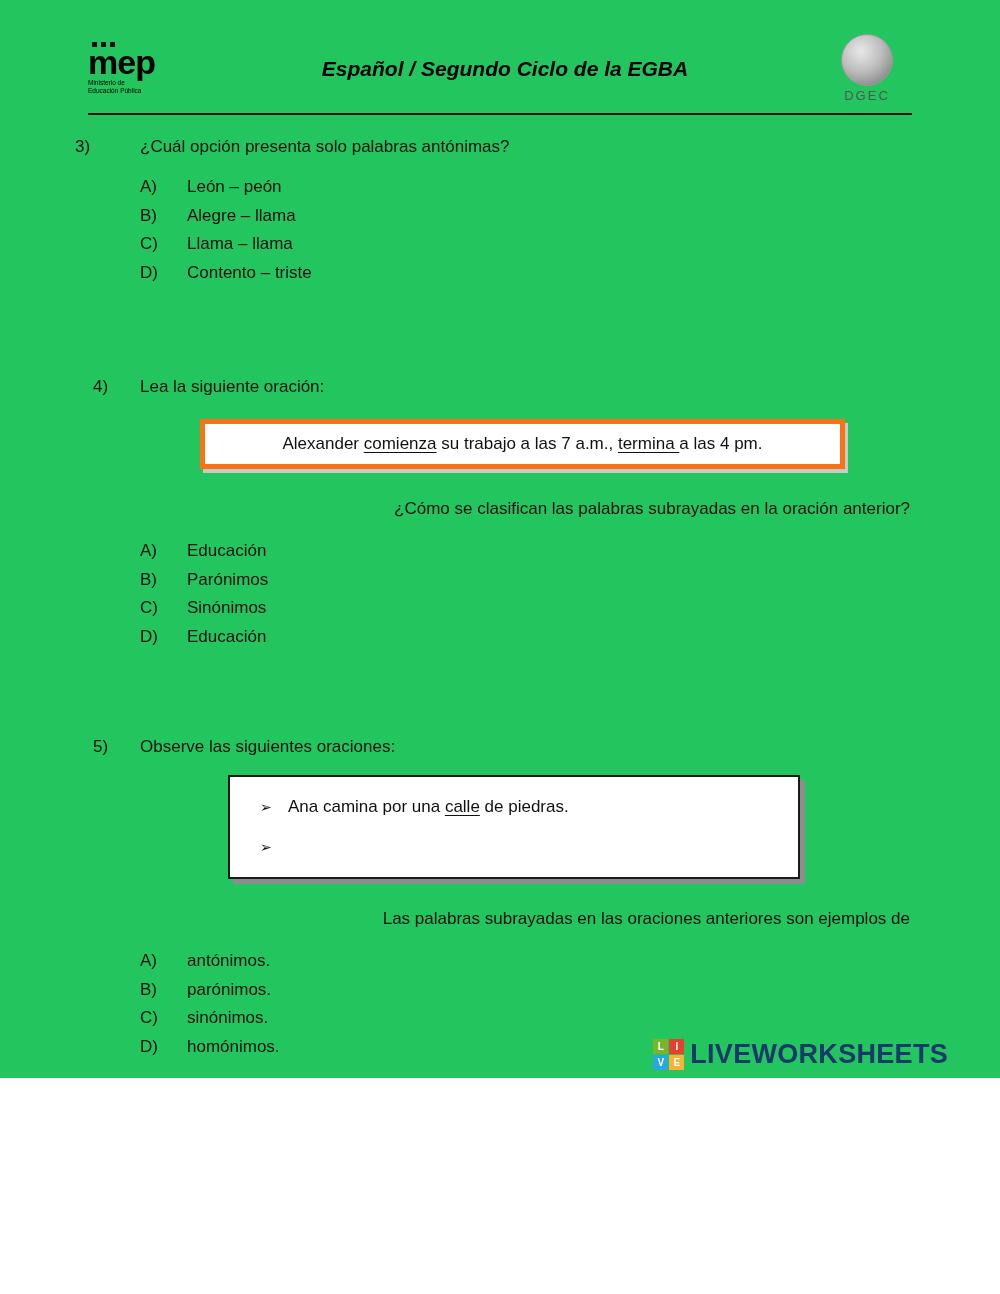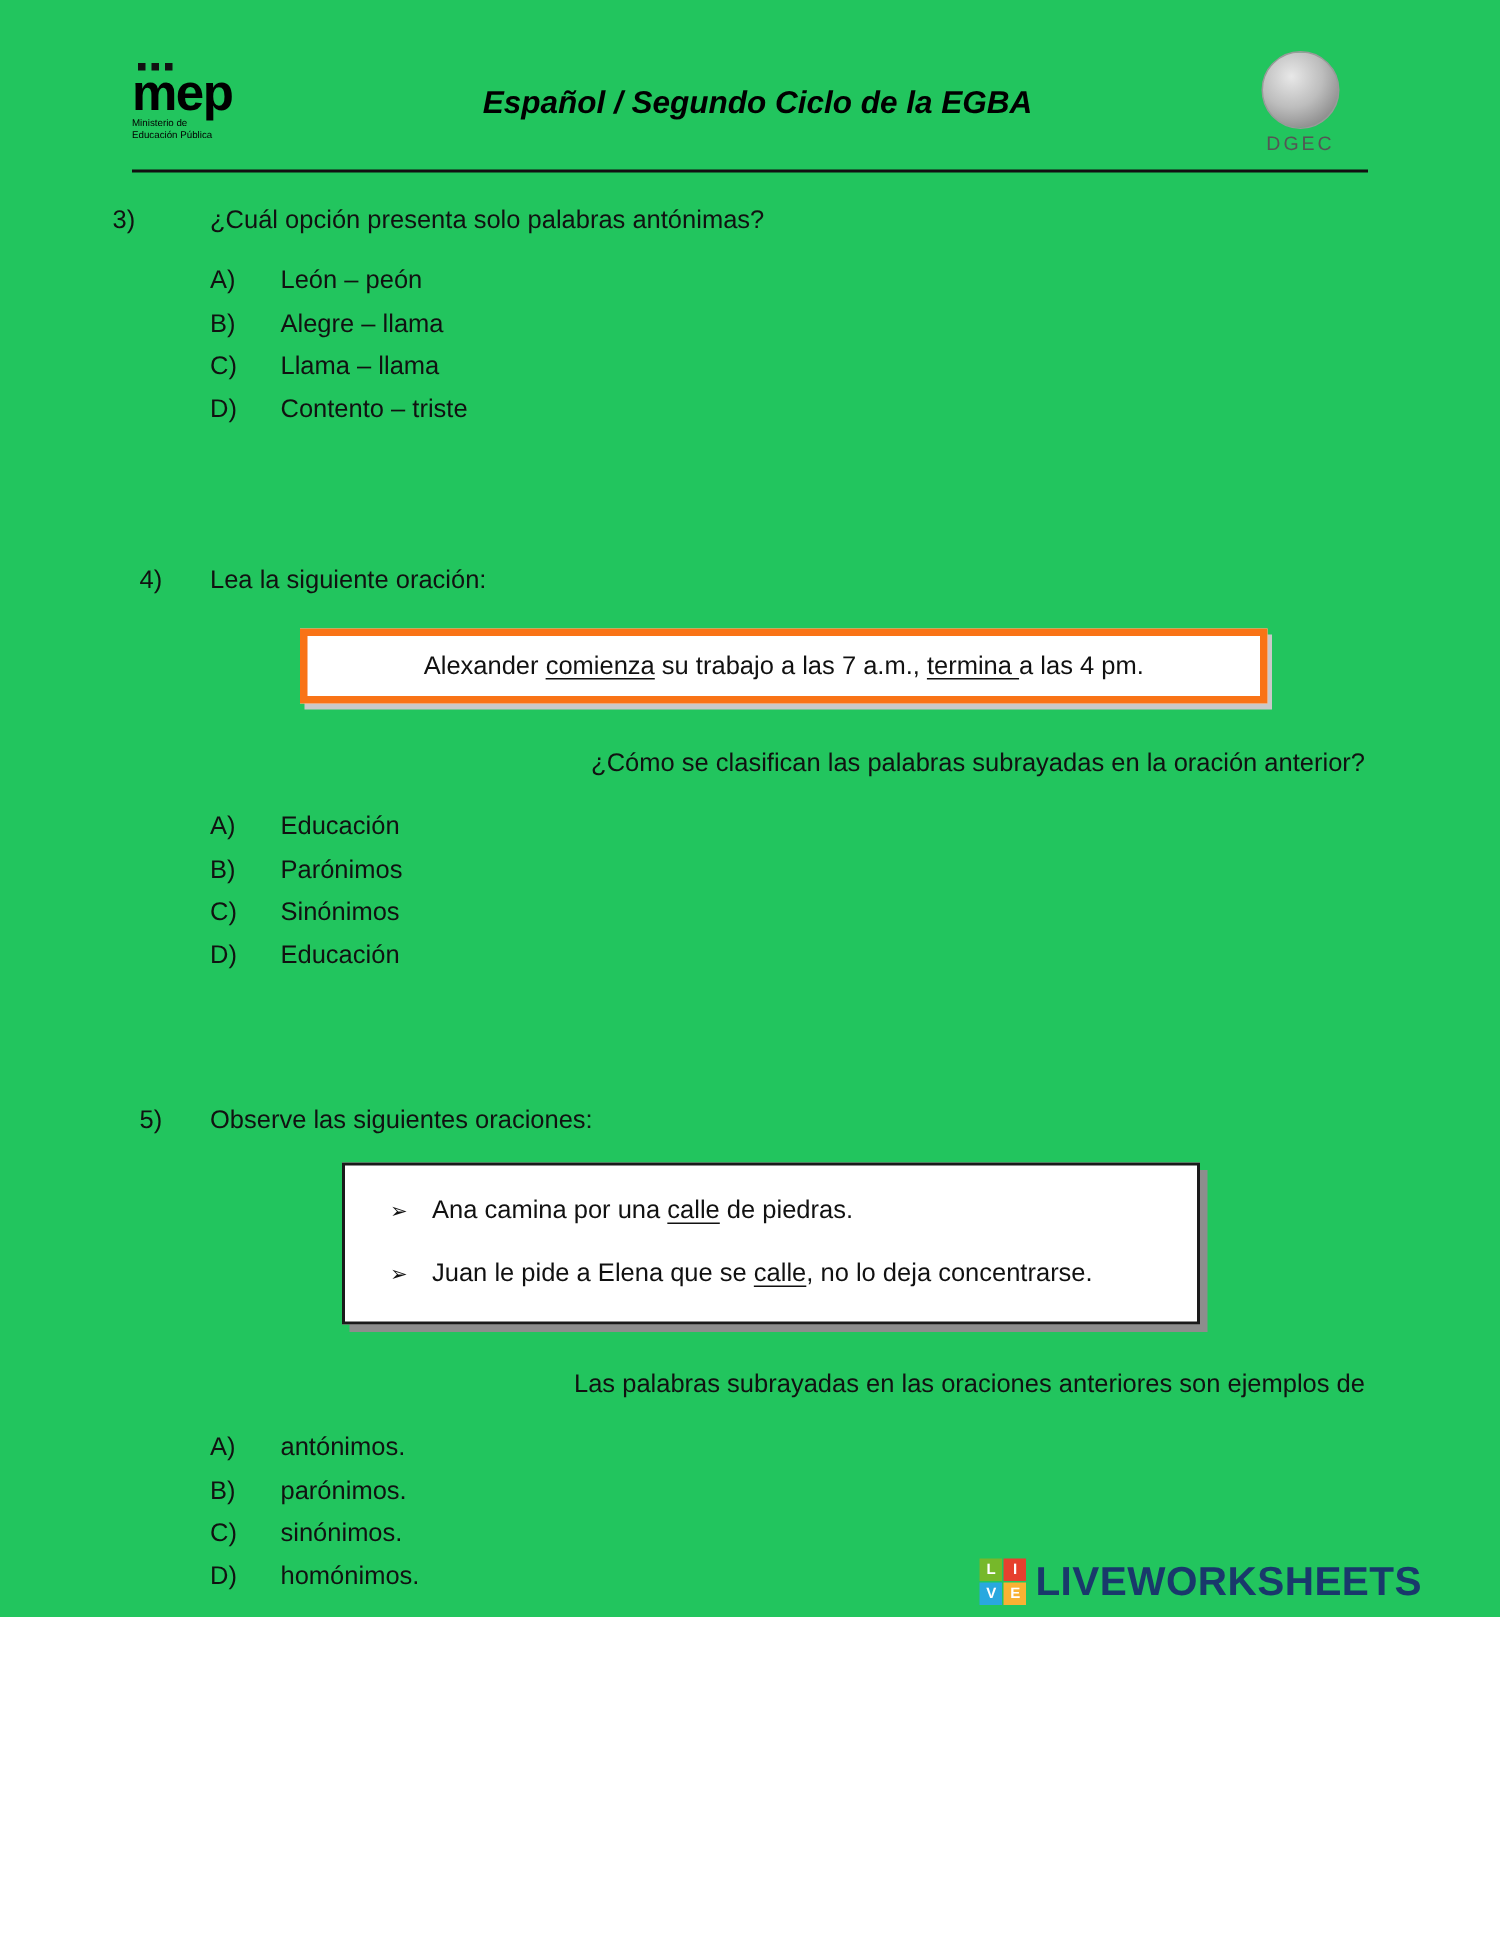--- a/index.html
+++ b/index.html
@@ -217,21 +217,20 @@
         <span class="q-num">5)</span>
         <span class="q-prompt">Observe las siguientes oraciones:</span>
       </div>
       <div class="q5-box">
         <div class="bullet-line">
           <span class="bullet-arrow">➢</span>
           <span><span>Ana camina por una </span><span class="u">calle</span><span> de piedras.</span></span>
         </div>
         <div class="bullet-line">
           <span class="bullet-arrow">➢</span>
-          <span><span>Juan le pide a Elena que se </span><span class="u">calle</span><span>, no lo deja concentrarse.</span></span>
         </div>
       </div>
       <div class="sub-prompt">Las palabras subrayadas en las oraciones anteriores son ejemplos de</div>
       <ul class="options">
         <li class="opt">
           <span class="opt-letter">A)</span>
           <span>antónimos.</span>
         </li>
         <li class="opt">
           <span class="opt-letter">B)</span>

